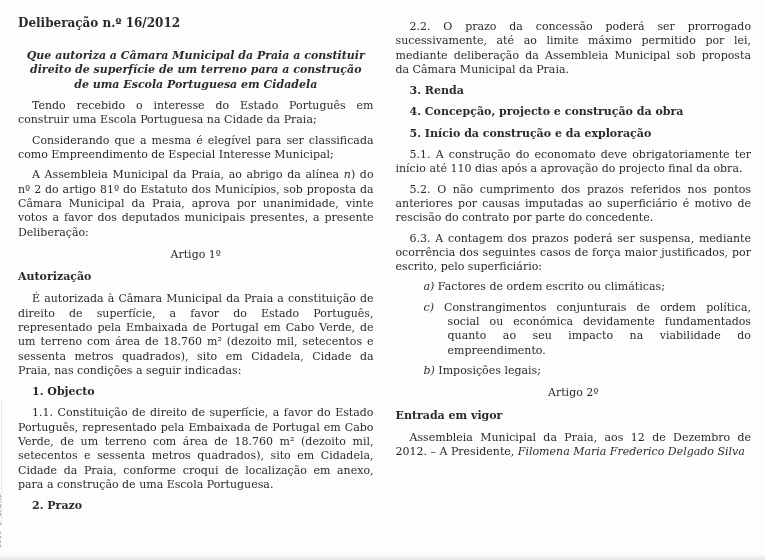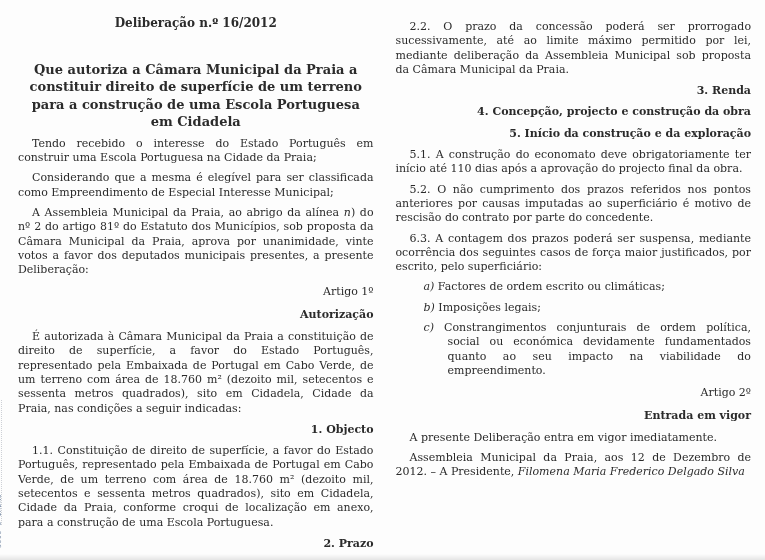--- a/index.html
+++ b/index.html
@@ -15,36 +15,36 @@
     position: absolute;
     top: 14px; left: 18px; right: 14px;
     display: flex;
     gap: 22px;
   }
   .col { flex: 1 1 0; min-width: 0; }
   .blk {
     font-size: 11px;
     line-height: 1.3;
     margin: 6px 0;
-    text-align: right;
   }
   .doc-title {
-    text-align: center;
+    text-align: left;
     font-weight: bold;
     font-size: 12px;
-    margin: 2px 0 29px;
+    margin: 2px 0 17px;
   }
   .doc-subtitle {
     text-align: center;
     font-weight: bold;
-    font-size: 13px;
+    font-size: 11px;
     line-height: 1.35;
     margin: 0 4px 1px;
+    font-style: italic;
   }
-  .center { margin: 8px 0; }
+  .center { text-align: center; margin: 8px 0; }
   .center-bold { font-weight: bold; margin: 8px 0; }
   .section-heading { font-weight: bold; text-indent: 14px; margin: 7px 0; }
   .paragraph { text-align: justify; text-indent: 14px; }
   .list-item {
     text-align: justify;
     padding-left: 52px;
     text-indent: -24px;
   }
   em { font-style: italic; }
   .margin-code {
@@ -89,25 +89,24 @@
     </div>
   <div class="col">
       <p class="blk paragraph"><span>2.2. O prazo da concessão poderá ser prorrogado sucessivamente, até ao limite máximo permitido por lei, mediante deliberação da Assembleia Municipal sob proposta da Câmara Municipal da Praia.</span></p>
       <p class="blk section-heading"><span>3. Renda</span></p>
       <p class="blk section-heading"><span>4. Concepção, projecto e construção da obra</span></p>
       <p class="blk section-heading"><span>5. Início da construção e da exploração</span></p>
       <p class="blk paragraph"><span>5.1. A construção do economato deve obrigatoriamente ter início até 110 dias após a aprovação do projecto final da obra.</span></p>
       <p class="blk paragraph"><span>5.2. O não cumprimento dos prazos referidos nos pontos anteriores por causas imputadas ao superficiário é motivo de rescisão do contrato por parte do concedente.</span></p>
       <p class="blk paragraph"><span>6.3. A contagem dos prazos poderá ser suspensa, mediante ocorrência dos seguintes casos de força maior justificados, por escrito, pelo superficiário:</span></p>
       <p class="blk list-item"><em>a)</em><span> Factores de ordem escrito ou climáticas;</span></p>
+      <p class="blk list-item"><em>c)</em><span> Constrangimentos conjunturais de ordem política, social ou económica devidamente fundamentados quanto ao seu impacto na viabilidade do empreendimento.</span></p>
       <p class="blk list-item"><em>b)</em><span> Imposições legais;</span></p>
-      <p class="blk list-item"><em>c)</em><span> Constrangimentos conjunturais de ordem política, social ou económica devidamente fundamentados quanto ao seu impacto na viabilidade do empreendimento.</span></p>
       <p class="blk center"><span>Artigo 2º</span></p>
       <p class="blk center-bold"><span>Entrada em vigor</span></p>
-      <p class="blk paragraph"><span>A presente Deliberação entra em vigor imediatamente.</span></p>
       <p class="blk paragraph"><span>Assembleia Municipal da Praia, aos 12 de Dezembro de 2012. – A Presidente, </span><em>Filomena Maria Frederico Delgado Silva</em></p>
     </div>
 </div>
 
 <div class="margin-code">3000 0 1X2K5</div>
 
 <div class="left-artifact"></div>
 <div class="scan-edge"></div>
 
 </body></html>

